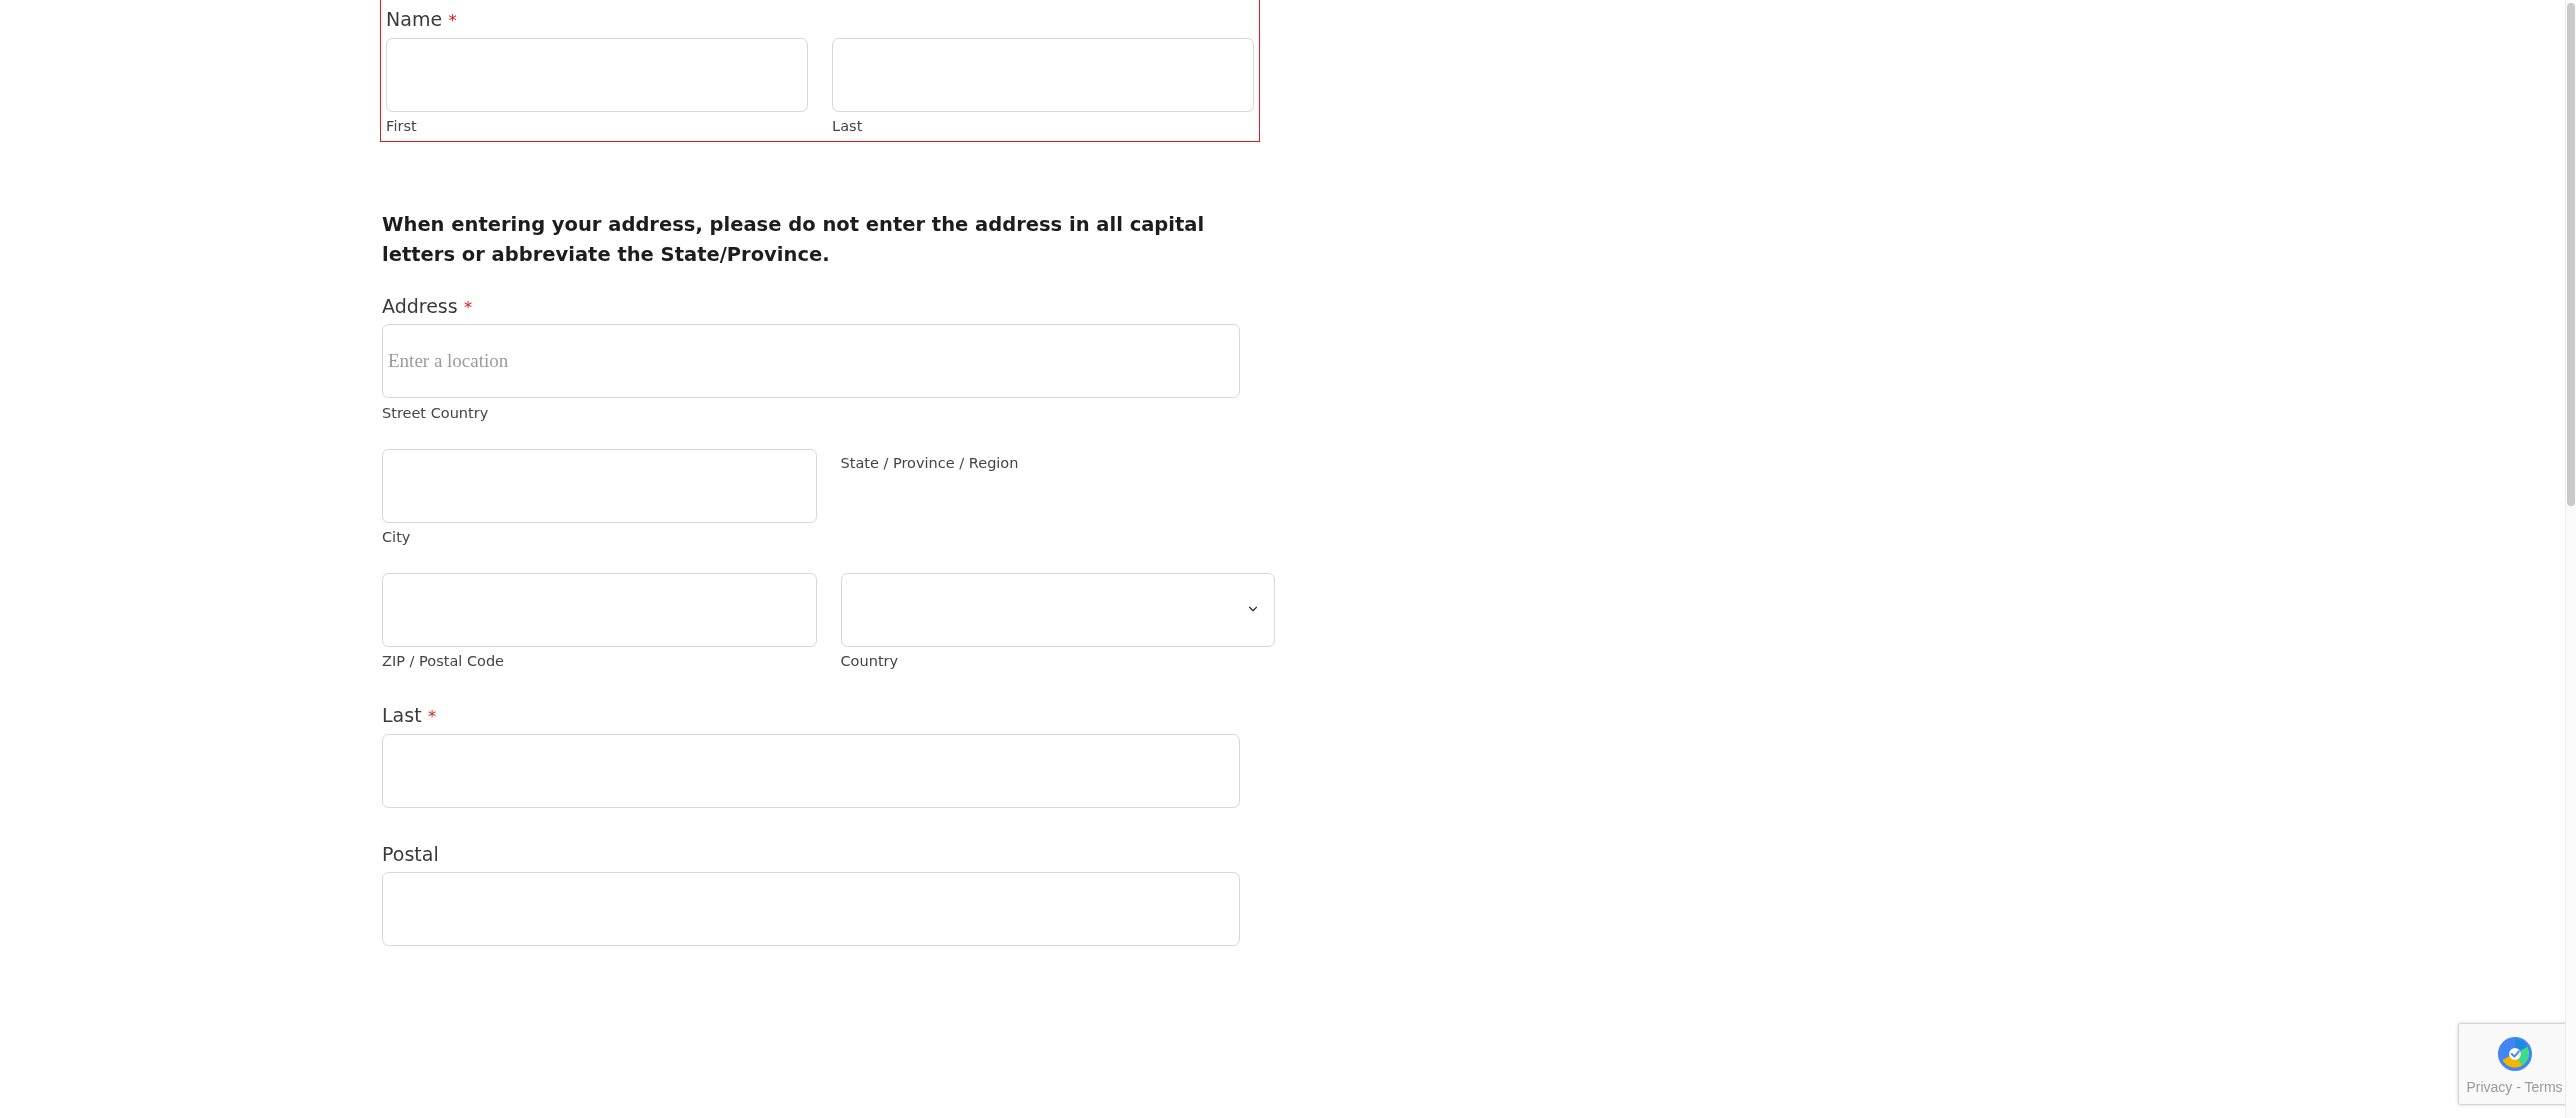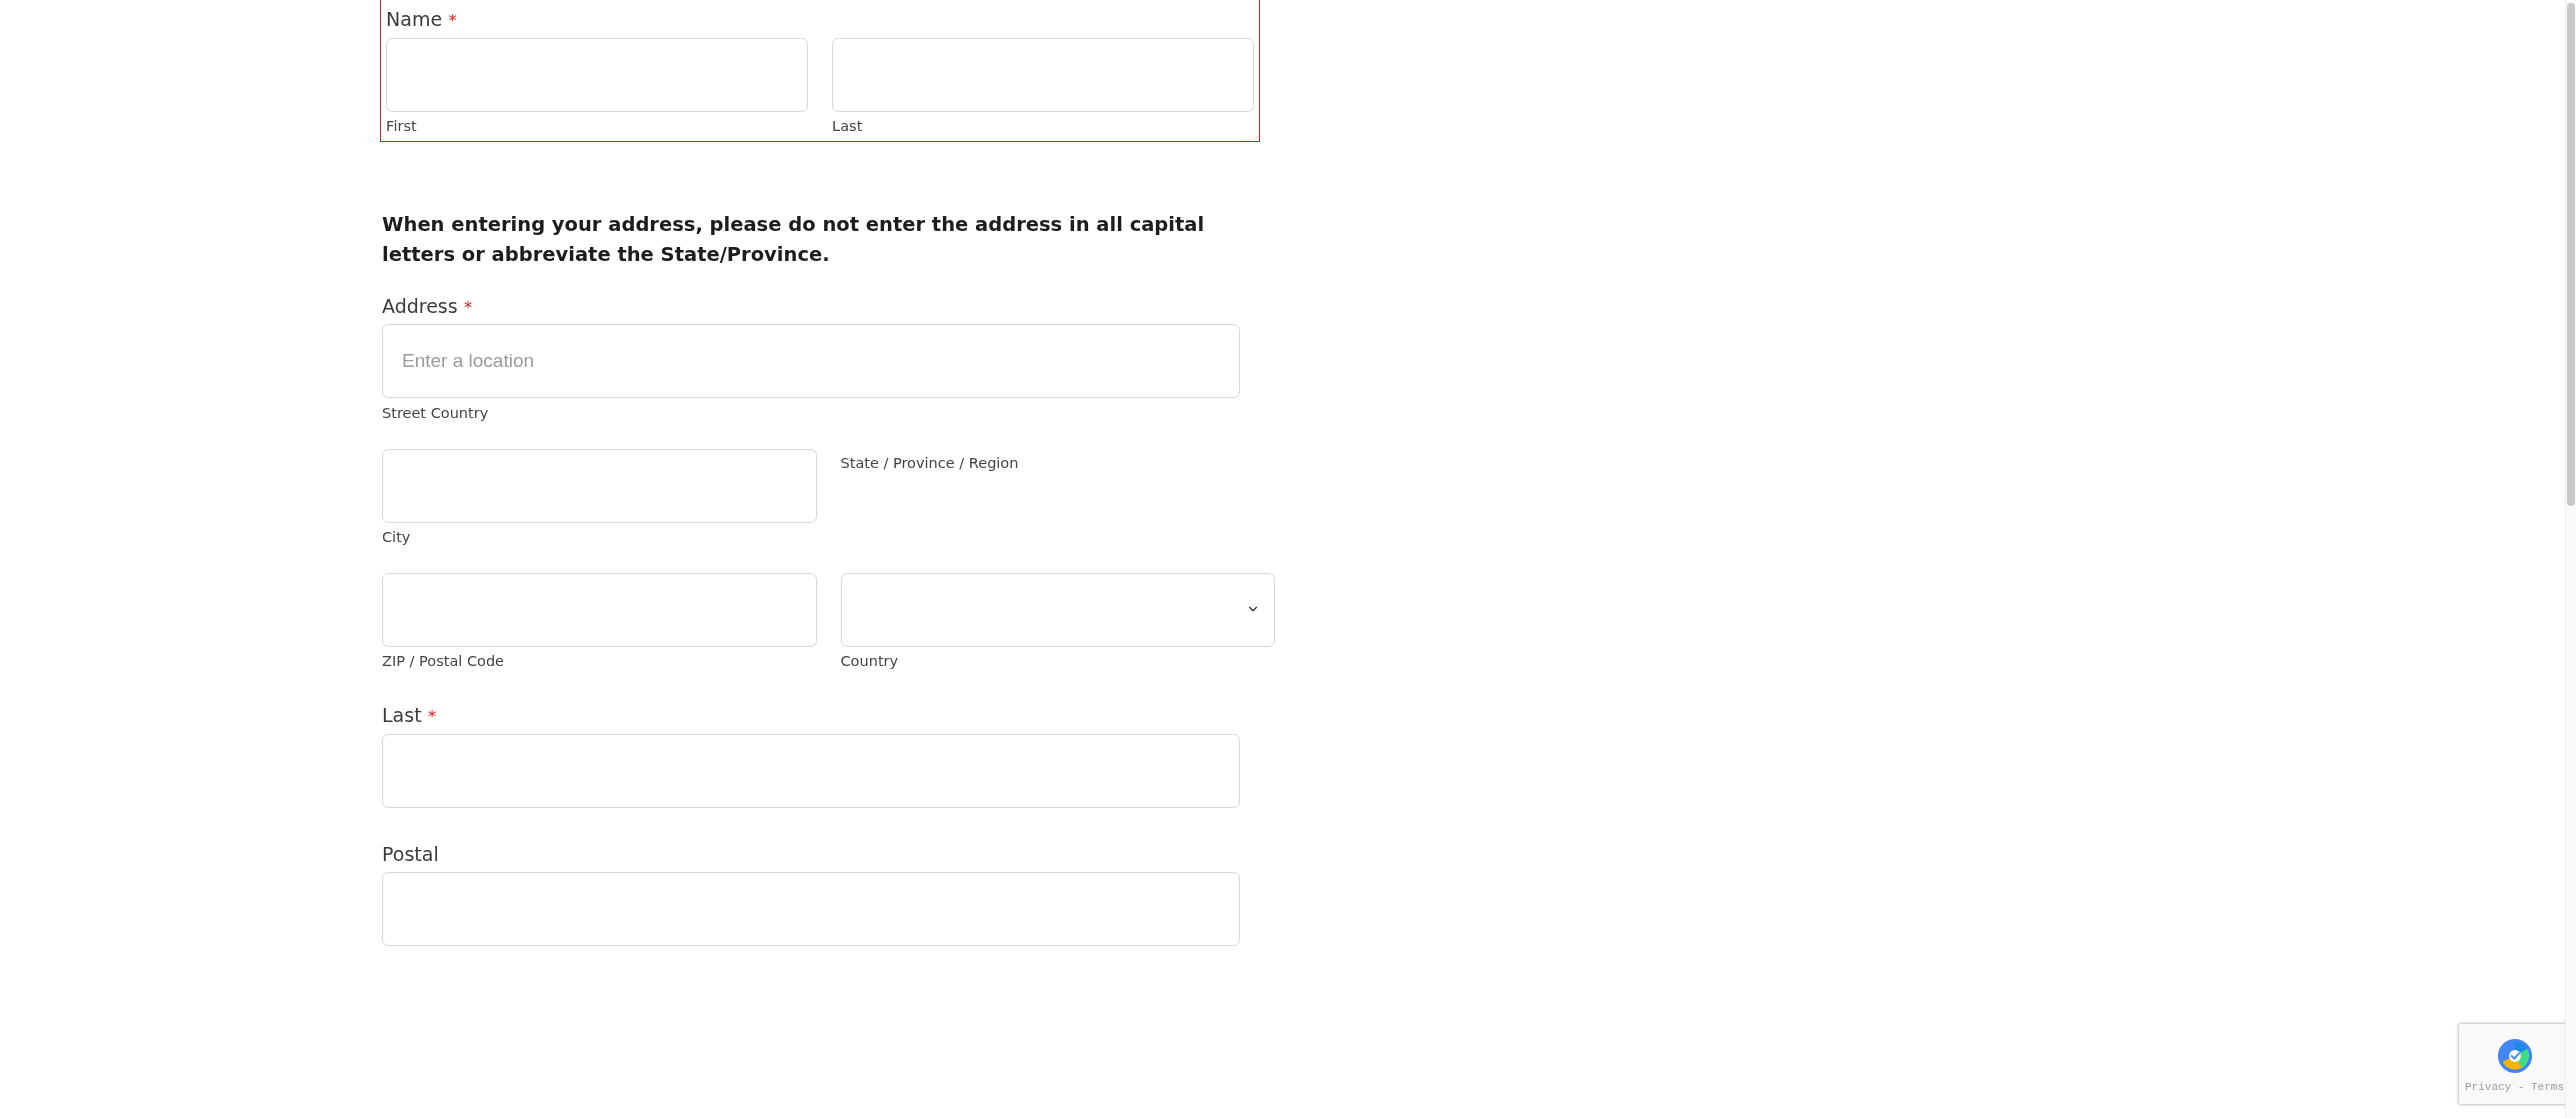--- a/index.html
+++ b/index.html
@@ -53,22 +53,22 @@
   .col { width: 461px; }
 
   input.txt, select.txt {
     width: 100%;
     height: 74px;
     border: 1.3px solid #d6d6d6;
     border-radius: 6.3px;
     background: #fff;
     font-size: 19px;
     color: #4b4b4b;
-    padding: 0 19px;
-    font-family: Liberation Sans, sans-serif;
+    padding: 0 5px;
+    font-family: Liberation Serif, serif;
     outline: none;
   }
   input.txt::placeholder { color: #9b9b9b; }
 
   select.txt {
     appearance: none;
     -webkit-appearance: none;
     background-image: none;
     padding-right: 38px;
   }
@@ -119,24 +119,24 @@
     display: flex;
     flex-direction: column;
     align-items: center;
     justify-content: center;
   }
   .rc-logo {
     width: 42px; height: 42px; position: relative;
   }
   .rc-logo svg { width: 42px; height: 42px; display: block; }
   .rc-text {
-    font-size: 11px;
+    font-size: 14px;
     color: #9a9a9a;
     margin-top: 3.8px;
-    font-family: Liberation Mono, monospace;
+    font-family: Liberation Sans, sans-serif;
   }
 
   
   .scrollbar-track {
     position: absolute;
     right: 0;
     top: 0;
     width: 11.3px;
     height: 1118px;
     background: #fafafa;

